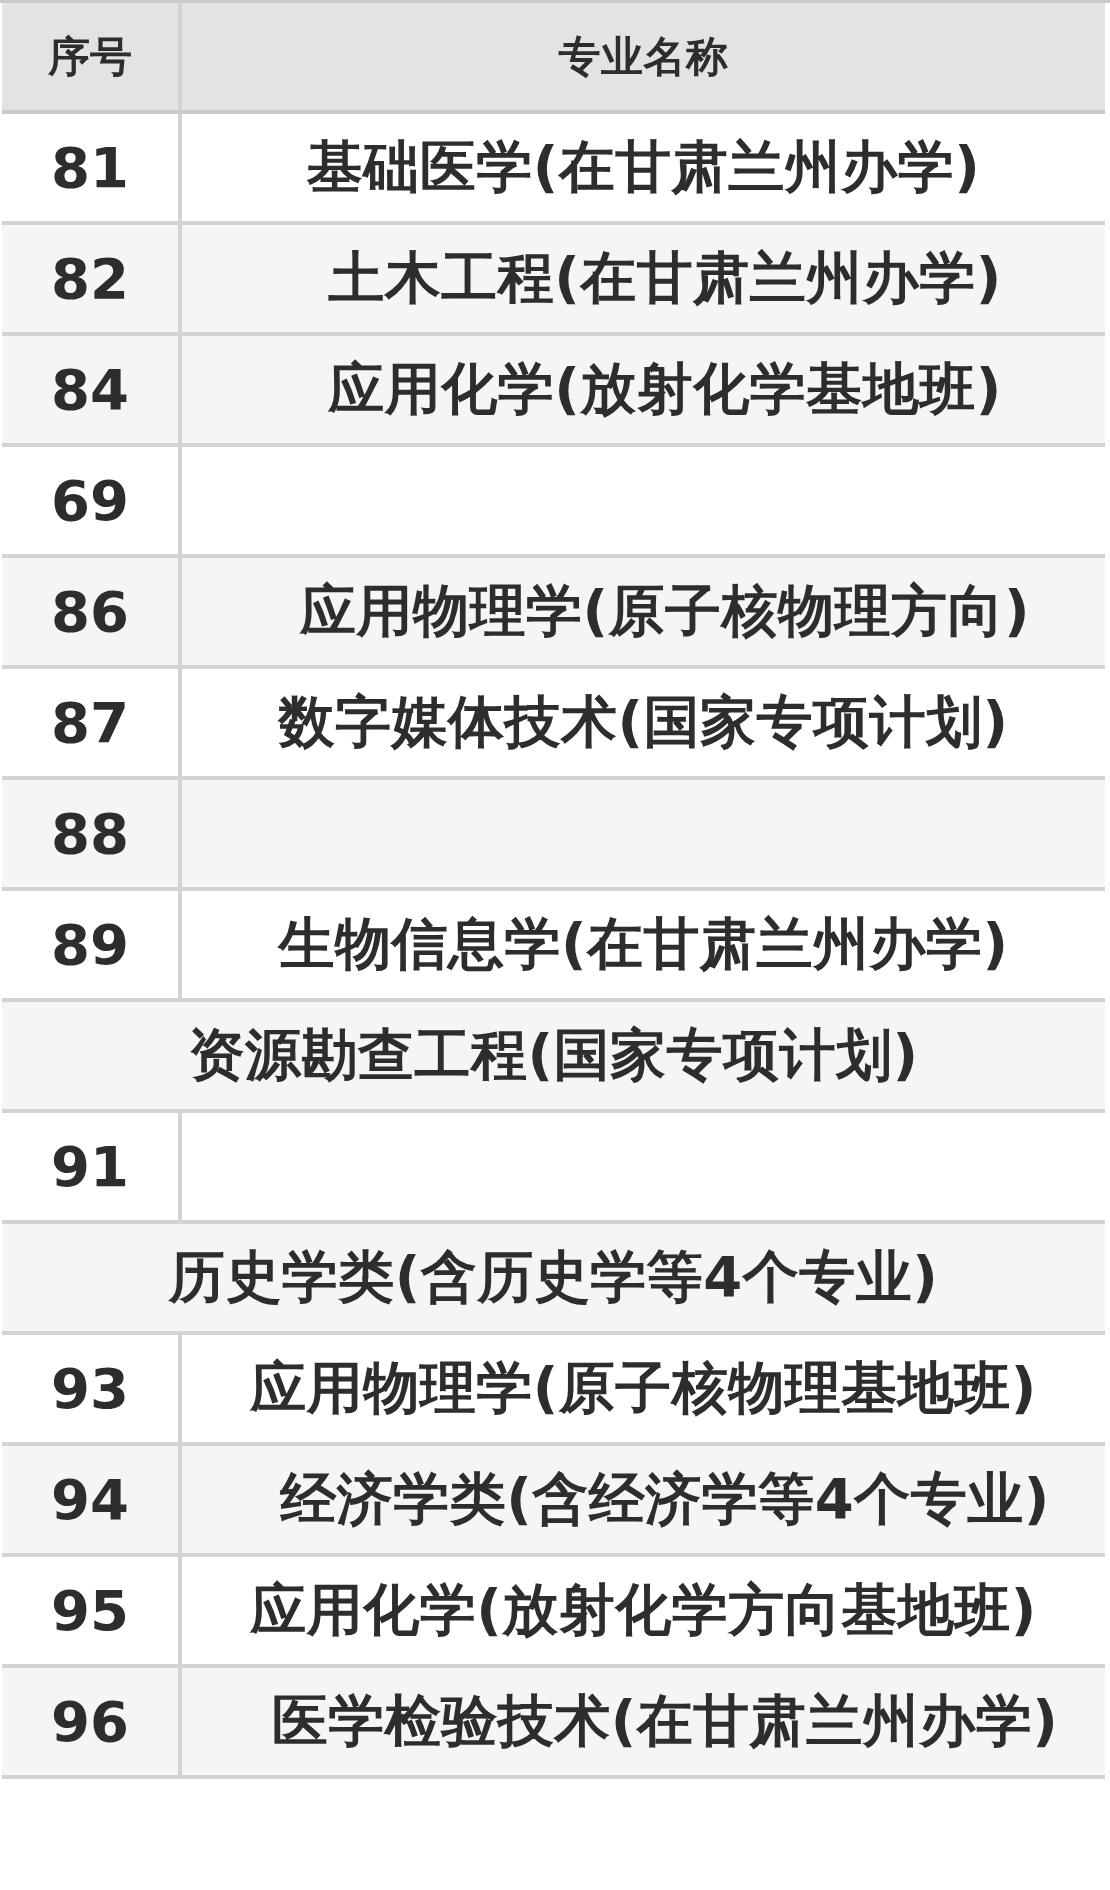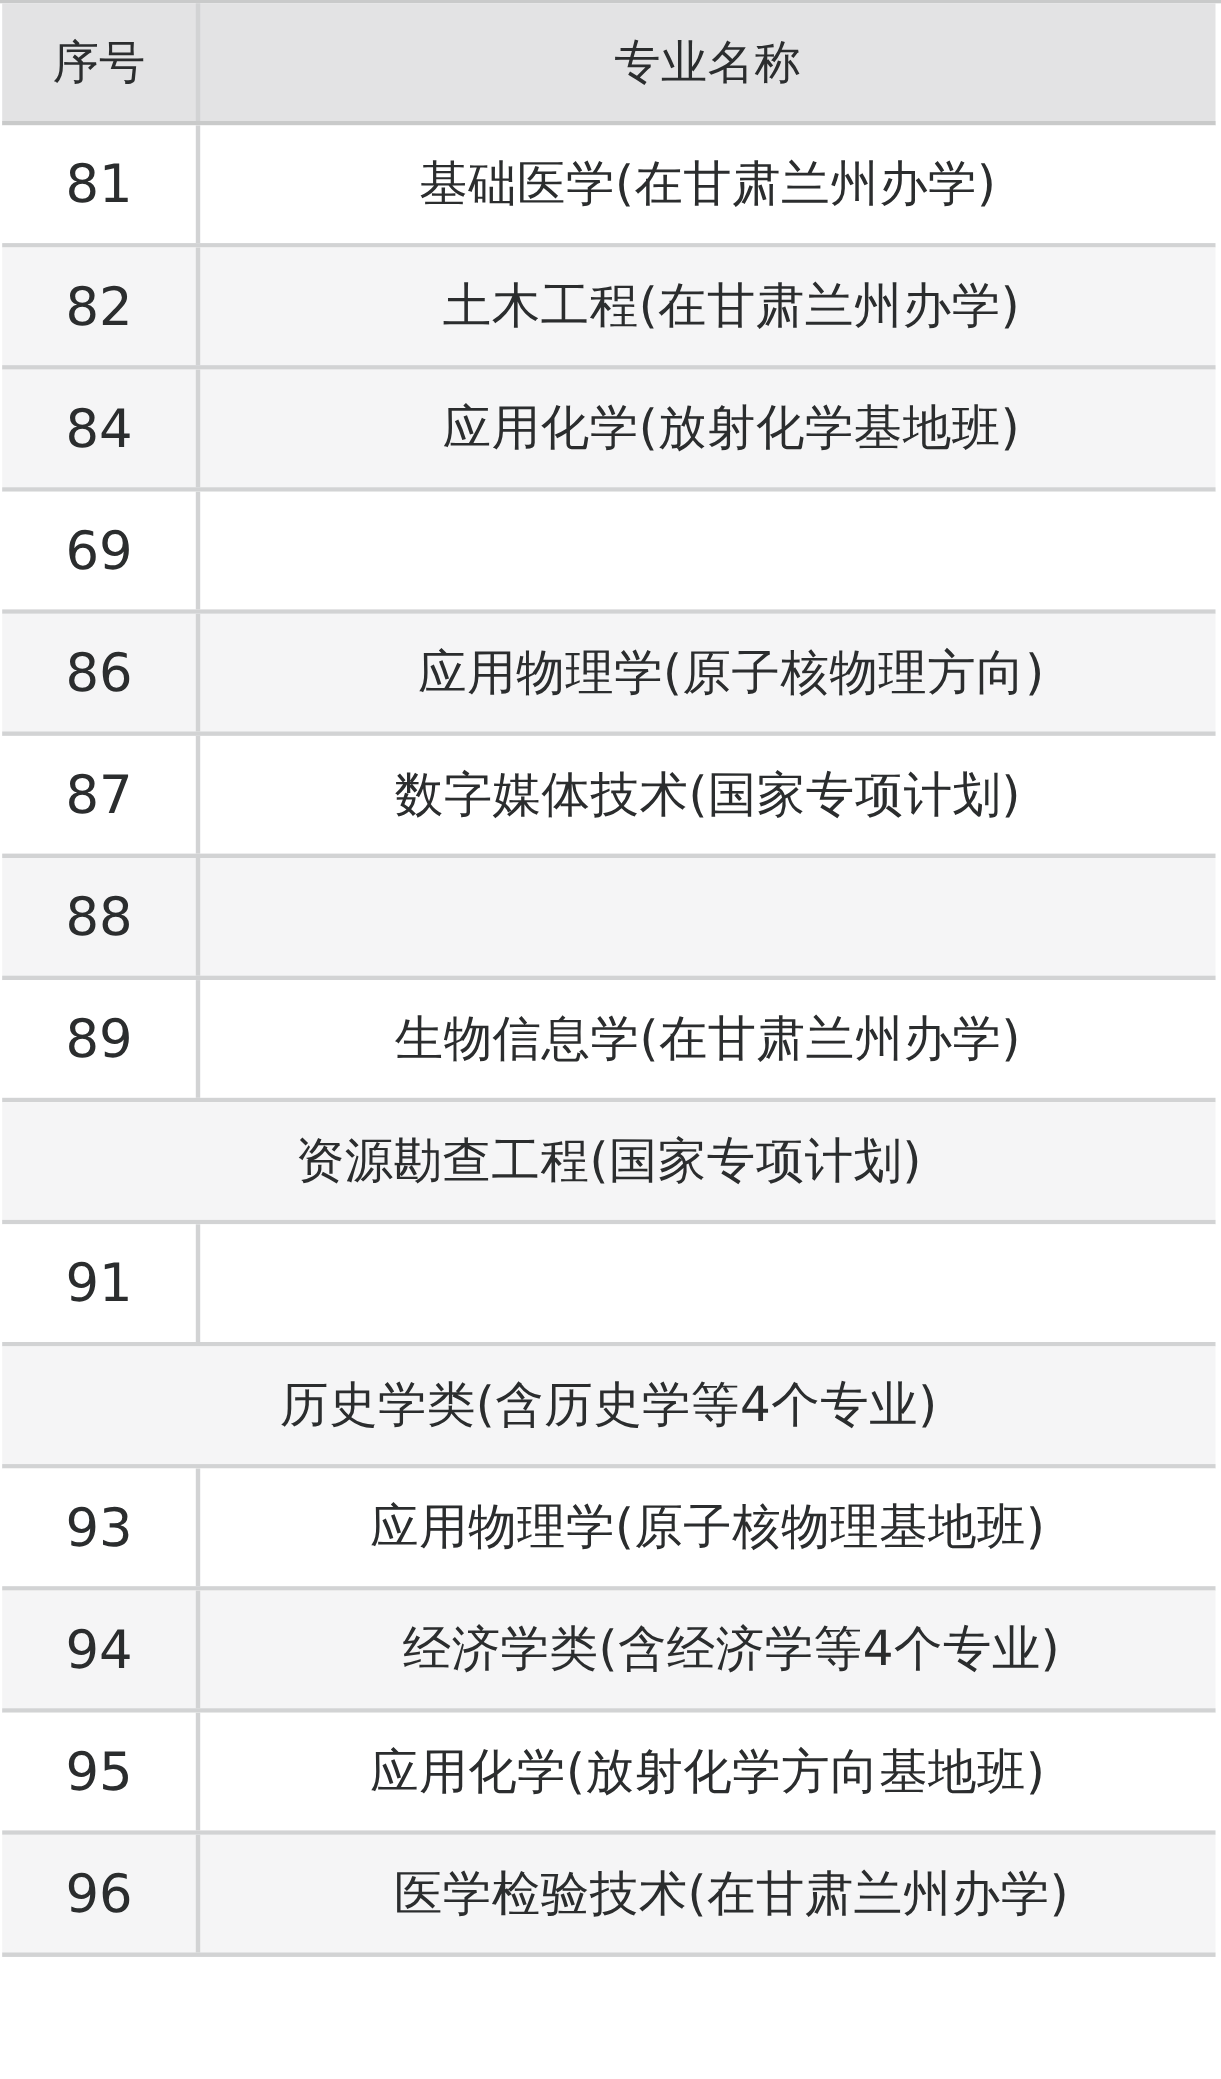--- a/index.html
+++ b/index.html
@@ -4,21 +4,21 @@
 <style>
   :root{
     --header-bg:#e3e3e4;
     --row-bg:#ffffff;
     --row-alt-bg:#f5f5f6;
     --border-strong:#c9caca;
     --border-light:#d2d3d4;
     --text:#2b2d2e;
     --page-bg:#ffffff;
   }
-  *{box-sizing:border-box;}
+  *{box-sizing:border-box;font-weight:bold;}
   html,body{margin:0;padding:0;}
   body{
     width:1110px;height:1890px;overflow:hidden;
     background:var(--page-bg);
     font-family:"DejaVu Sans","Liberation Sans",sans-serif;
     color:var(--text);
   }
   .table-wrap{
     width:1110px;height:1890px;
     padding:0 5px 0 2px;
@@ -41,26 +41,26 @@
     display:flex;
     align-items:center;
     justify-content:center;
     overflow:hidden;
     white-space:nowrap;
   }
   .col-num{
     width:180px;
     flex:none;
     border-right:4px solid var(--border-light);
-    font-size:48px;
+    font-size:56px;
   }
   .thead .col-num{border-right:4px solid var(--border-light);}
   .col-name{
     flex:1 1 auto;
-    font-size:44px;
+    font-size:56px;
     letter-spacing:0.5px;
     padding:0 10px;
   }
   .thead .cell{font-size:42px;}
 </style>
 </head>
 <body>
 
 <div class="table-wrap">
   <div class="row thead">

